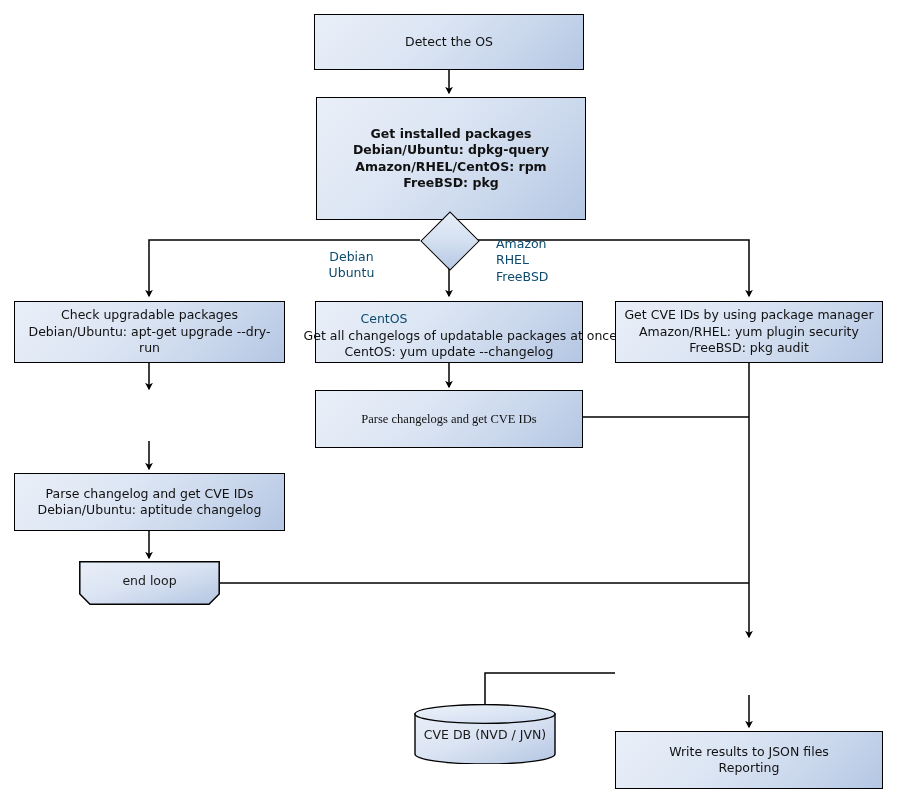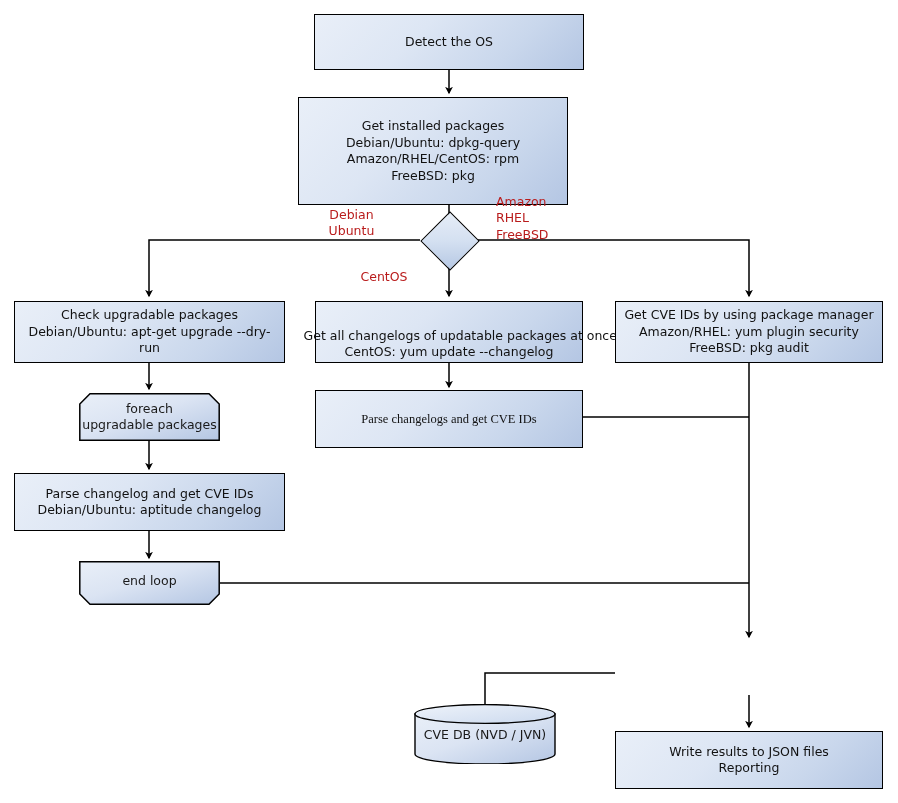--- a/index.html
+++ b/index.html
@@ -79,24 +79,25 @@
     left:0;right:0;top:0;bottom:0;
     display:flex;align-items:center;justify-content:center;
     font-size:12.5px;
     z-index:4;
   }
 
   .edge-label{
     position:absolute;
     font-size:12.5px;
     line-height:1.3;
-    color:#b91c1c;
+    color:#0c4a6e;
     white-space:pre-line;
     z-index:3;
     background:transparent;
+    margin-top:42px;
   }
   .edge-label.right{ text-align:center; }
   .edge-label.left{ text-align:left; }
 </style>
 </head>
 <body>
 
 <div id="canvas">
 
   <svg id="wires" viewBox="0 0 898 803" xmlns="http://www.w3.org/2000/svg">
@@ -134,21 +135,21 @@
       <path d="M615,673 L485,673 L485,712"></path>
 
       <path d="M749,695 L749,727" marker-end="url(#arr)"></path>
     </g>
   </svg>
 
   <div class="node" style="left:314px;top:14px;width:270px;height:56px;">
     <span class="txt">Detect the OS</span>
   </div>
 
-  <div class="node" style="left:298px;top:97px;width:270px;height:108px;">
+  <div class="node" style="left:316px;top:97px;width:270px;height:123px;font-weight:bold;">
     <span class="txt">Get installed packages
 Debian/Ubuntu: dpkg-query
 Amazon/RHEL/CentOS: rpm
 FreeBSD: pkg</span>
   </div>
 
   <div class="diamond" style="left:429px;top:220px;width:40px;height:40px;"></div>
 
   <div class="edge-label right" style="left:298px;top:207px;width:107px;">Debian
 Ubuntu</div>
@@ -168,34 +169,20 @@
     <span class="txt" style="display:block;width:291px;">Get all changelogs of updatable packages at once
 CentOS: yum update --changelog</span>
   </div>
 
   <div class="node" style="left:615px;top:301px;width:268px;height:62px;">
     <span class="txt">Get CVE IDs by using package manager
 Amazon/RHEL: yum plugin security
 FreeBSD: pkg audit</span>
   </div>
 
-  <div class="chamfer-top" style="position:absolute;left:79px;top:393px;width:141px;height:48px;z-index:2;">
-    <svg class="shp" viewBox="0 0 141 48" preserveAspectRatio="none">
-      <defs>
-        <linearGradient id="g1" x1="0" y1="0" x2="1" y2="1">
-          <stop offset="0" stop-color="#e9eff8"></stop>
-          <stop offset="0.45" stop-color="#dbe4f3"></stop>
-          <stop offset="1" stop-color="#b4c6e3"></stop>
-        </linearGradient>
-      </defs>
-      <path d="M11,0.8 L130,0.8 L140.2,11 L140.2,47.2 L0.8,47.2 L0.8,11 Z" fill="url(#g1)" stroke="#000" stroke-width="1.5" vector-effect="non-scaling-stroke"></path>
-    </svg>
-    <div class="shape-label">foreach
-upgradable  packages</div>
-  </div>
 
   <div class="node" style="left:315px;top:390px;width:268px;height:58px;font-family:Liberation Serif, serif;">
     <span class="txt">Parse changelogs and get CVE IDs</span>
   </div>
 
   <div class="node" style="left:14px;top:473px;width:271px;height:58px;">
     <span class="txt">Parse changelog and get  CVE IDs
 Debian/Ubuntu: aptitude changelog</span>
   </div>
 

